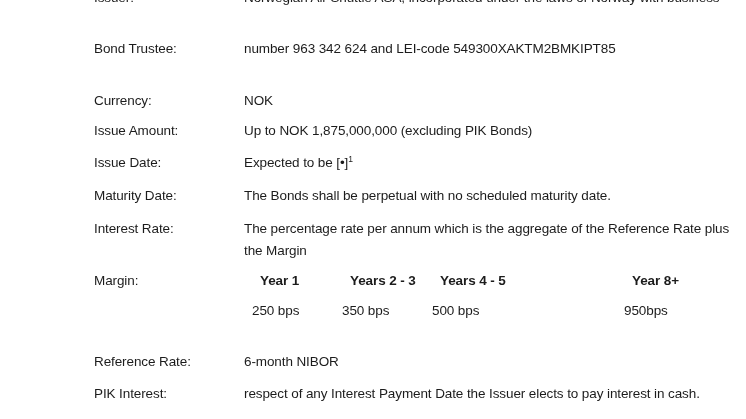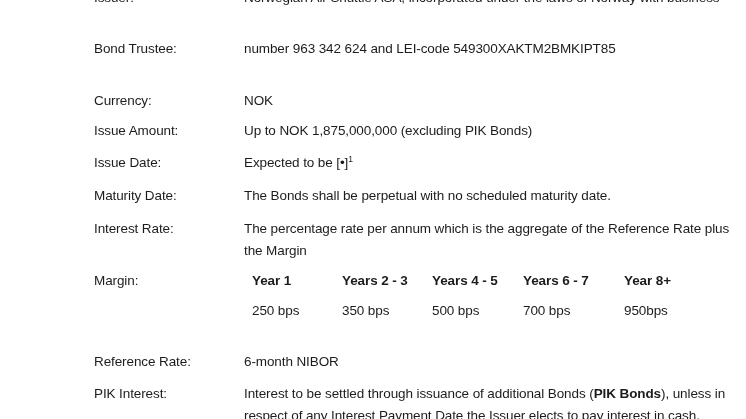--- a/index.html
+++ b/index.html
@@ -57,20 +57,21 @@
     height: 64px;
   }
   .mcol {
     position: absolute;
     top: 0;
   }
   .mcol .mhead {
     font-weight: bold;
     line-height: 22px;
     white-space: nowrap;
+    margin-left: 8px;
   }
   .mcol .mval {
     position: absolute;
     left: 0;
     top: 30px;
     line-height: 22px;
     white-space: nowrap;
   }
   .mcol.c1 { left: 8px; }
   .mcol.c2 { left: 98px; }
@@ -141,39 +142,34 @@
         <div class="mval">250 bps</div>
       </div>
       <div class="mcol c2">
         <div class="mhead">Years 2 - 3</div>
         <div class="mval">350 bps</div>
       </div>
       <div class="mcol c3">
         <div class="mhead">Years 4 - 5</div>
         <div class="mval">500 bps</div>
       </div>
-      <div class="mcol c4">
-        <div class="mhead">Years 6 - 7</div>
-        <div class="mval">700 bps</div>
-      </div>
       <div class="mcol c5">
         <div class="mhead">Year 8+</div>
         <div class="mval">950bps</div>
       </div>
     </div>
   </section>
 
   <section class="row" style="top:351px">
     <div class="label">Reference Rate:</div>
     <div class="content">
       <div class="line">6-month NIBOR</div>
     </div>
   </section>
 
   <section class="row" style="top:383px">
     <div class="label">PIK Interest:</div>
     <div class="content">
-      <div class="line"><span>Interest to be settled through issuance of additional Bonds (</span><span class="b">PIK Bonds</span><span>), unless in</span></div>
       <div class="line">respect of any Interest Payment Date the Issuer elects to pay interest in cash.</div>
     </div>
   </section>
 
 </div>
 
 </body></html>

